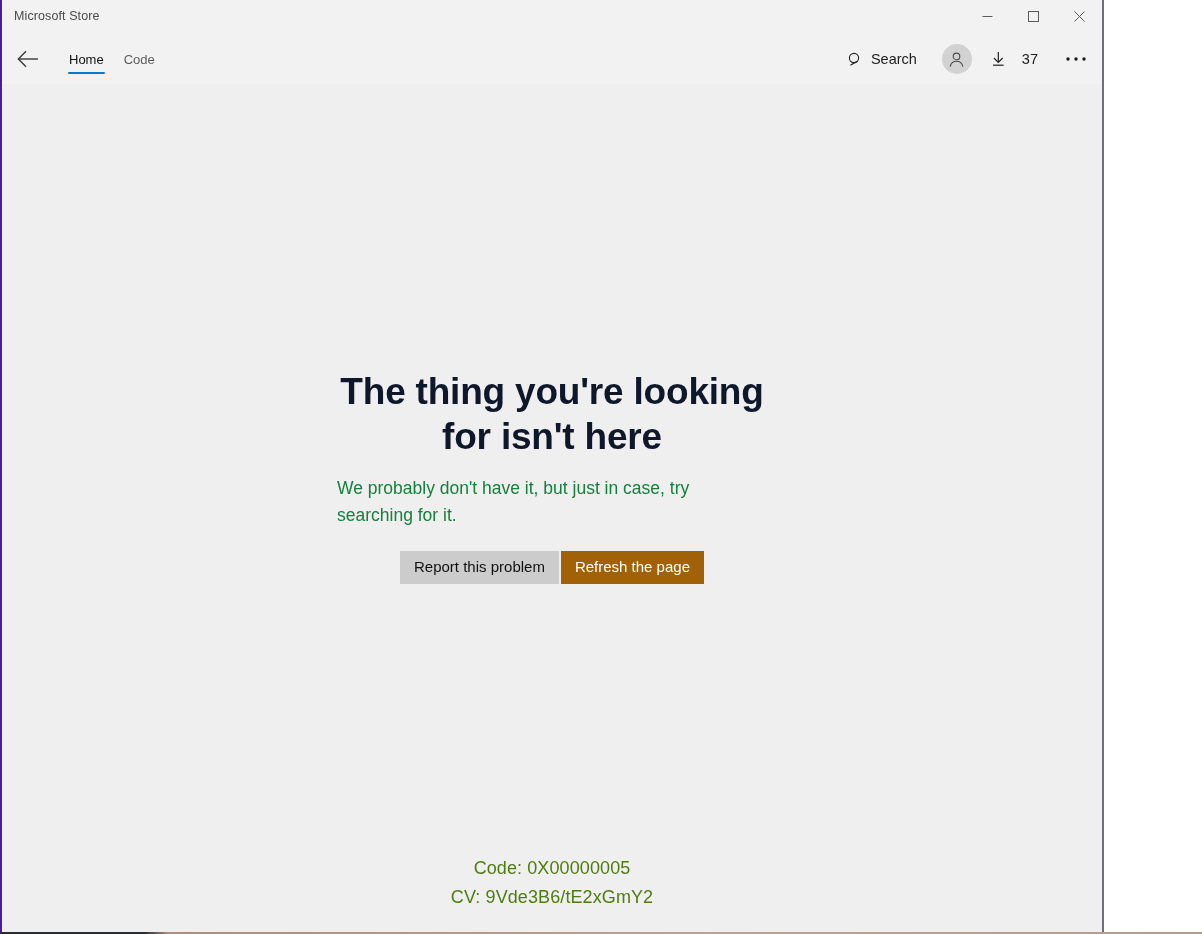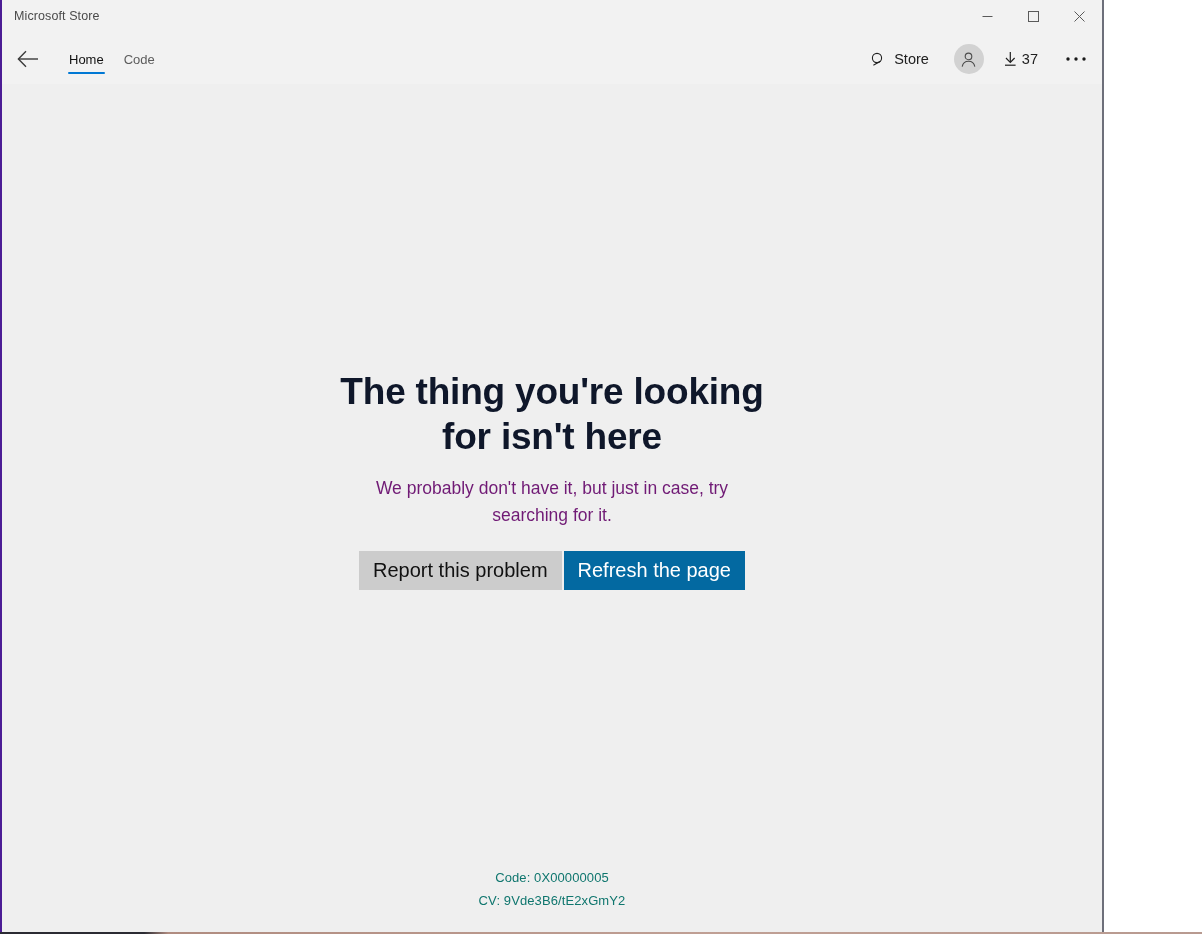--- a/index.html
+++ b/index.html
@@ -144,21 +144,21 @@
     border-radius: 50%;
     background: #d2d2d2;
     display: flex;
     align-items: center;
     justify-content: center;
   }
 
   #downloads-button {
     display: flex;
     align-items: center;
-    gap: 4px;
+    gap: 16px;
     padding: 8px 8px;
     margin-left: 6px;
     font-size: 14.5px;
     color: #202020;
   }
 
   #more-button {
     width: 44px;
     height: 40px;
     display: flex;
@@ -193,61 +193,60 @@
     width: 470px;
     text-align: center;
     font-size: 37px;
     font-weight: bold;
     line-height: 1.22;
     color: #0f172a;
     letter-spacing: -0.2px;
   }
   #error-subtitle {
     width: 430px;
-    text-align: center;
     margin-top: 16px;
     font-size: 17.5px;
     line-height: 1.55;
-    color: #701a75;
+    color: #15803d;
   }
   #error-actions {
     margin-top: 21px;
     display: flex;
     gap: 2px;
   }
   .action-button {
     border: none;
     font-family: "Liberation Sans", sans-serif;
-    font-size: 20px;
+    font-size: 15px;
     padding: 7px 14px 8px 14px;
     line-height: 1.2;
     cursor: pointer;
   }
   #report-problem-button {
     background: #cccccc;
     color: #111111;
   }
   #refresh-page-button {
-    background: #0369a1;
+    background: #a16207;
     color: #ffffff;
   }
 
   #error-codes {
     position: absolute;
     left: 0;
     right: 0;
     bottom: 24px;
     display: flex;
     flex-direction: column;
     align-items: center;
     gap: 8px;
   }
   .error-code-line {
-    font-size: 13px;
-    color: #0f766e;
+    font-size: 18px;
+    color: #4d7c0f;
     letter-spacing: 0.1px;
   }
 
   
   #bottom-edge-strip {
     position: absolute;
     left: 0;
     bottom: 0;
     width: 1202px;
     height: 2px;
@@ -300,21 +299,21 @@
       </div>
     </div>
 
     <div id="nav-right">
 
       <div id="search-button">
         <svg width="15" height="15" viewBox="0 0 15 15" aria-hidden="true">
           <circle cx="6" cy="6" r="4.6" fill="none" stroke="#202020" stroke-width="1.1"></circle>
           <line x1="2.4" y1="13.2" x2="9.3" y2="9.2" stroke="#202020" stroke-width="1.1"></line>
         </svg>
-        <span>Store</span>
+        <span>Search</span>
       </div>
 
       <div id="account-button">
         <div id="avatar">
           <svg width="17" height="17" viewBox="0 0 17 17" aria-hidden="true">
             <circle cx="8.5" cy="5.4" r="3.3" fill="none" stroke="#4a4a4a" stroke-width="1.1"></circle>
             <path d="M2.2,15.6 C2.9,11.9 5.4,10.2 8.5,10.2 C11.6,10.2 14.1,11.9 14.8,15.6" fill="none" stroke="#4a4a4a" stroke-width="1.1"></path>
           </svg>
         </div>
       </div>

